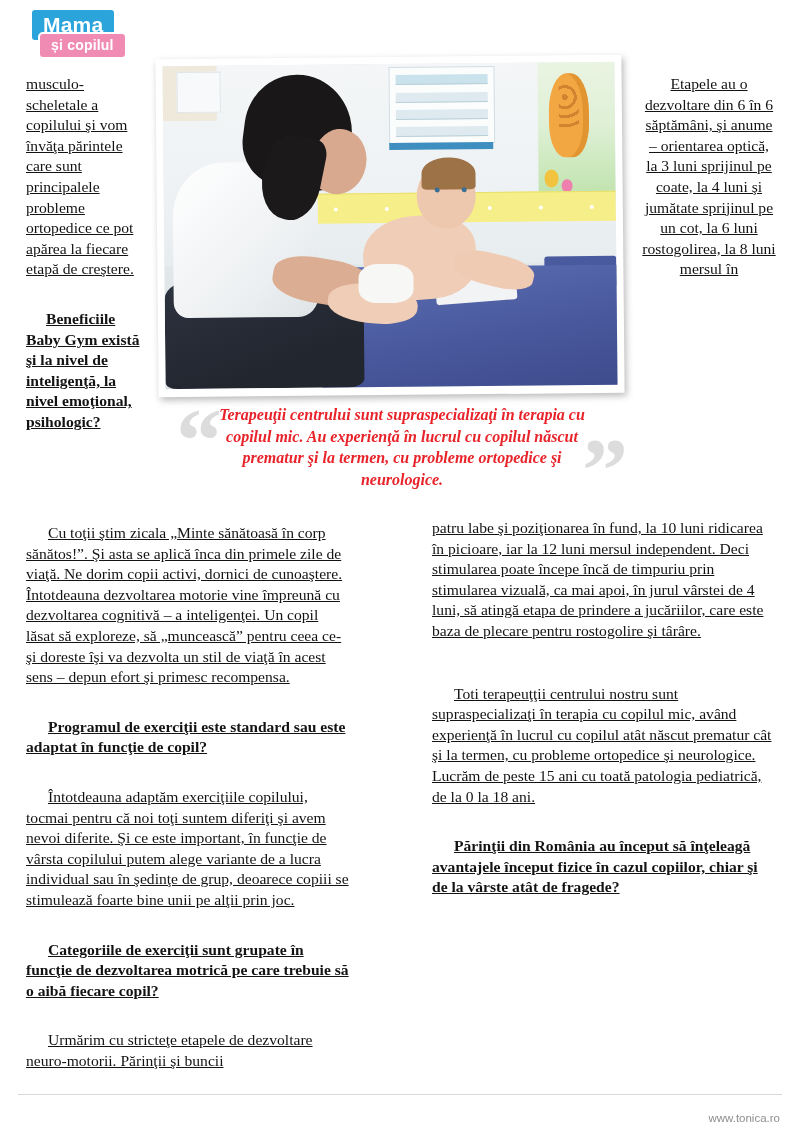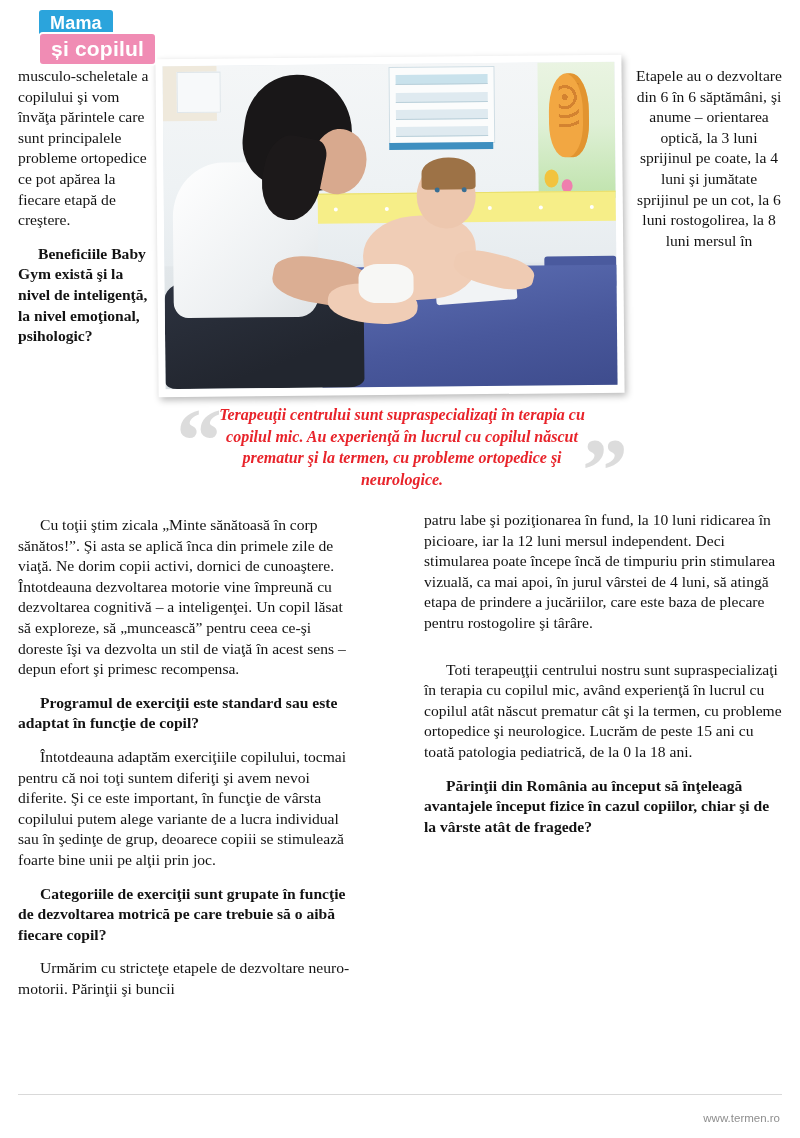--- a/index.html
+++ b/index.html
@@ -32,31 +32,31 @@
     box-sizing: border-box;
     color: #ffffff;
     font-family: "Liberation Sans", "DejaVu Sans", sans-serif;
     font-weight: bold;
     text-align: center;
     letter-spacing: 0.2px;
     line-height: 1;
     white-space: nowrap;
   }
   #logo-mama {
-    left: 19px;
+    left: 12px;
     top: 2px;
     background: #2BA4DC;
-    font-size: 18px;
+    font-size: 21px;
     padding: 4px 11px 5px 11px;
   }
   #logo-copilul {
     left: 20px;
     top: 26px;
     background: #F08CB4;
-    font-size: 21px;
+    font-size: 14px;
     padding: 4px 11px 5px 11px;
   }
 
   
   #photo-wrap {
     position: absolute;
     left: 157px;
     top: 57px;
     width: 466px;
     height: 338px;
@@ -211,21 +211,21 @@
     background: #f0cdb6; border-radius: 45%;
     transform: rotate(6deg);
   }
 
   
   .col-text {
     font-size: 15.6px;
     line-height: 20.6px;
     color: #131313;
   }
-  .col-text p { margin: 0; }
+  .col-text p { margin: 8px; text-decoration: underline; }
   .col-text p.ind { text-indent: 22px; }
   .q-head {
     font-weight: bold;
     text-indent: 22px;
     margin: 0;
   }
   .gap { height: 13px; }
 
   #left-col {
     position: absolute;
@@ -427,14 +427,14 @@
   <span class="qmark close" style="color: rgb(220, 220, 220);">”</span>
   <div id="quote-text" style="color: rgb(232, 35, 42);">Terapeuţii centrului sunt supraspecializaţi în terapia cu copilul mic. Au experienţă în lucrul cu copilul născut prematur şi la termen, cu probleme ortopedice şi neurologice.</div>
 </div>
 
 <div id="footer">
   <div id="footer-line"></div>
   <div id="page-num">
     <span class="num">72</span>
     <span>/ FEBRUARIE - MARTIE 2018</span>
   </div>
-  <div id="site">www.termen.ro</div>
+  <div id="site">www.tonica.ro</div>
 </div>
 
 </body></html>

